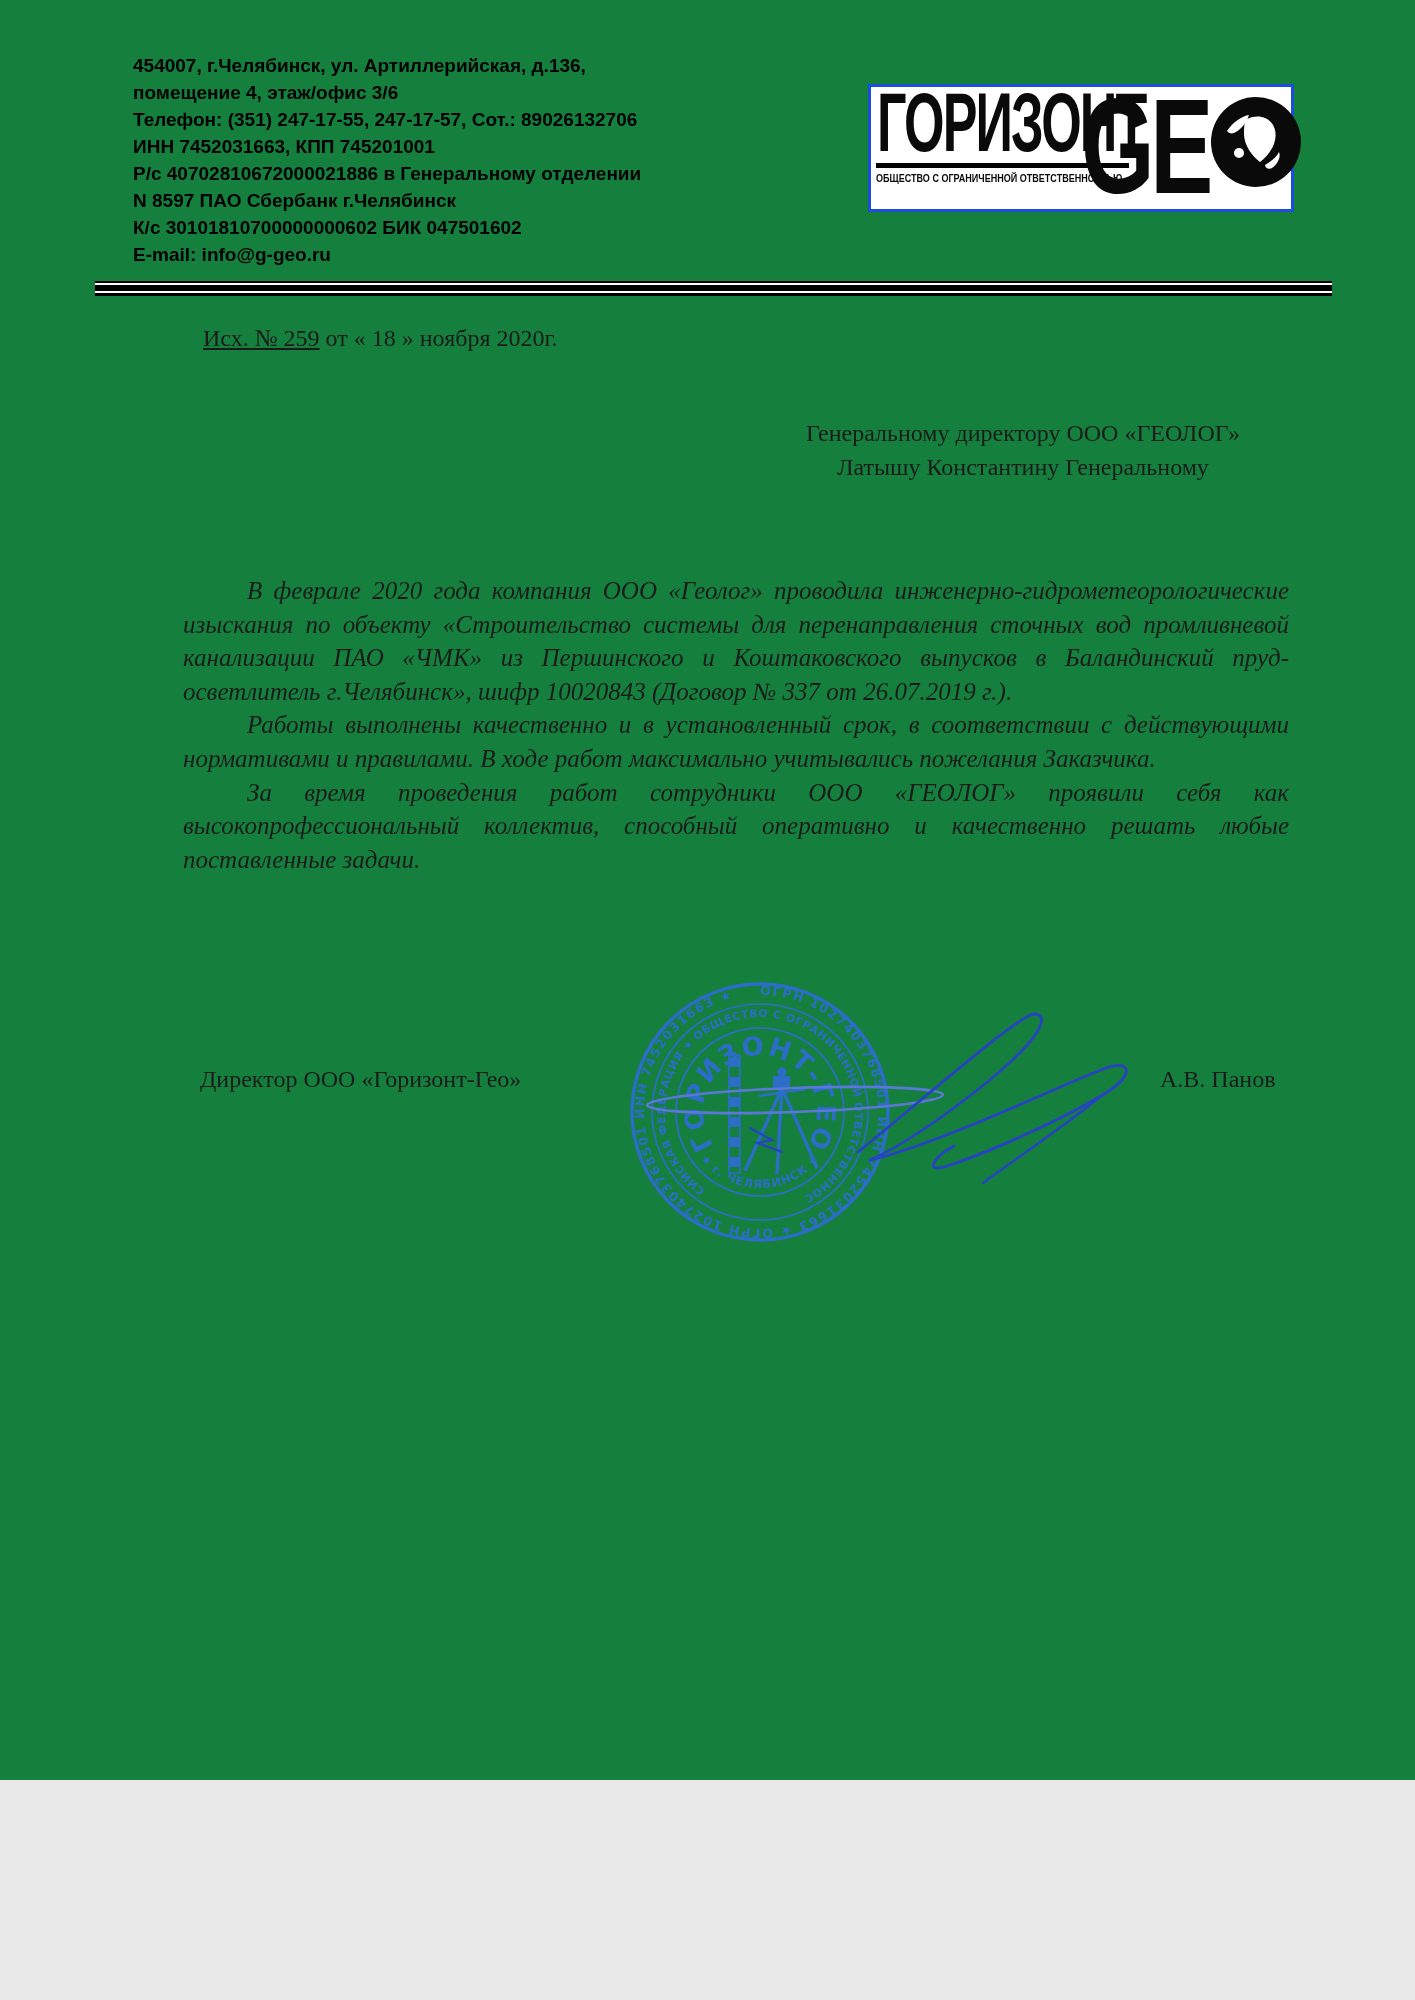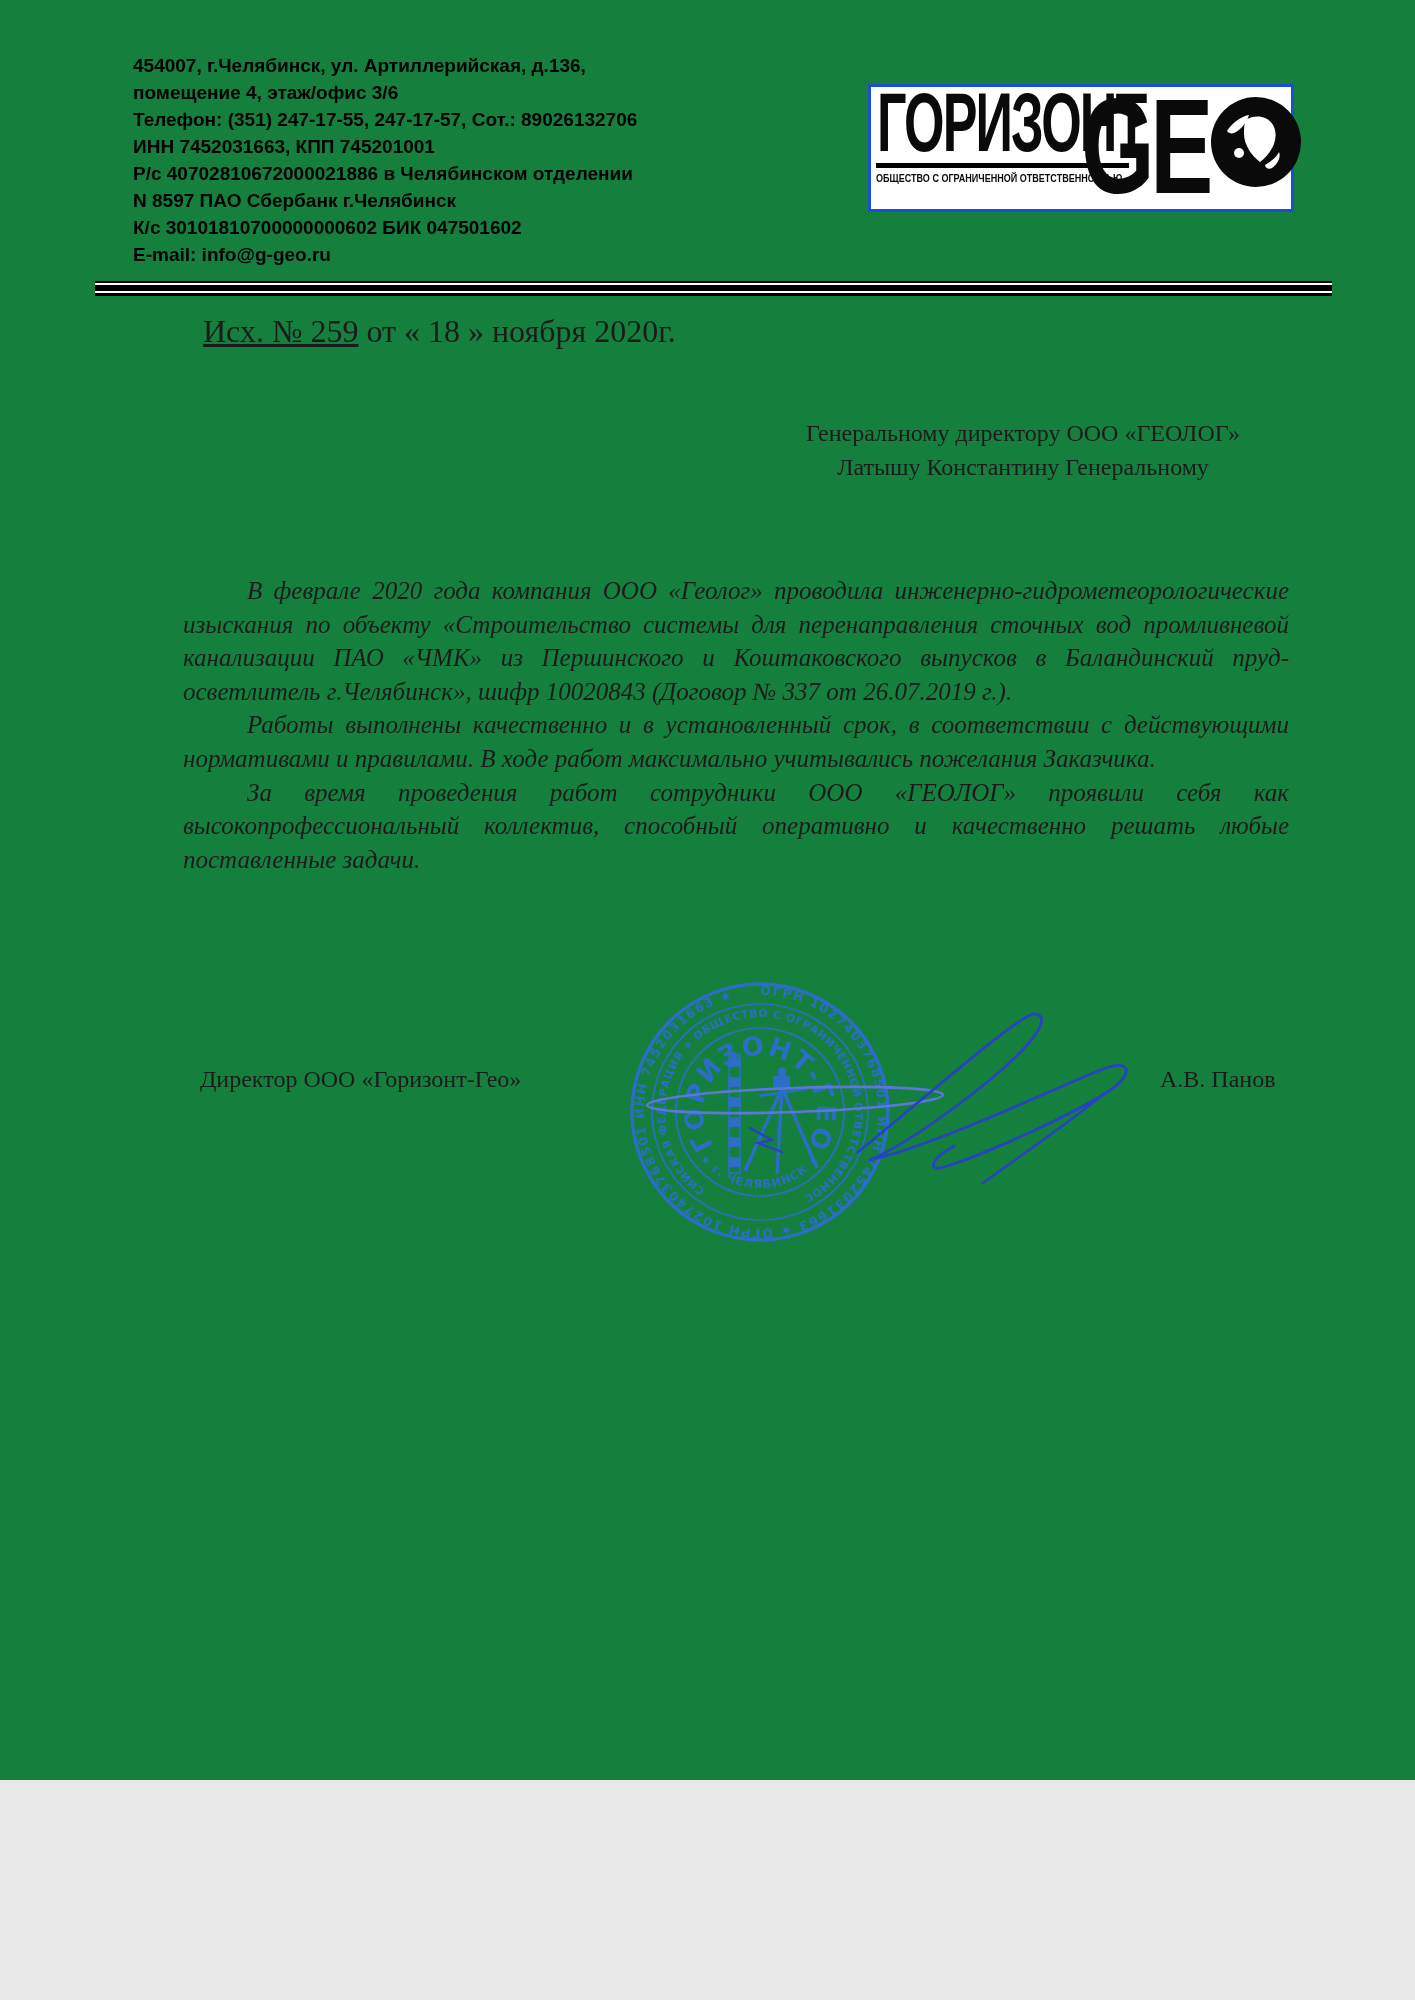--- a/index.html
+++ b/index.html
@@ -41,21 +41,21 @@
   }
   .logo-globe{margin-left:-55px;}
   .header-rule{
     position:absolute;left:95px;top:281px;width:1237px;height:15px;
     background:linear-gradient(to bottom,
       #000 0px,#000 2px,#fff 2px,#fff 4px,
       #000 4px,#000 10px,#fff 10px,#fff 12px,
       #000 12px,#000 15px);
   }
   
-  .ref-line{position:absolute;left:203px;top:313px;font-size:32px;white-space:nowrap;}
+  .ref-line{position:absolute;left:203px;top:325px;font-size:24px;white-space:nowrap;}
   .ref-line .u{text-decoration:underline;}
   .addressee{
     position:absolute;left:745px;top:416px;width:556px;
     text-align:center;font-size:24px;line-height:34px;
   }
   .body-text{
     position:absolute;left:183px;top:574px;width:1106px;
     font-size:25px;line-height:33.6px;text-align:justify;font-style:italic;
   }
   .body-text p{margin:0;text-indent:64px;}
@@ -72,21 +72,21 @@
 </head>
 <body>
 
 <div class="page">
 
   <div class="letterhead-address">
     <div>454007, г.Челябинск, ул. Артиллерийская, д.136,</div>
     <div>помещение 4, этаж/офис 3/6</div>
     <div>Телефон: (351) 247-17-55, 247-17-57, Сот.: 89026132706</div>
     <div>ИНН 7452031663, КПП 745201001</div>
-    <div>Р/с 40702810672000021886 в Челябинском отделении</div>
+    <div>Р/с 40702810672000021886 в Генеральному отделении</div>
     <div>N 8597 ПАО Сбербанк г.Челябинск</div>
     <div>К/с 30101810700000000602  БИК 047501602</div>
     <div>E-mail: info@g-geo.ru</div>
   </div>
 
   <div class="logo-box">
     <div class="logo-title">ГОРИЗОНТ</div>
     <div class="logo-rule"></div>
     <div class="logo-subtitle">ОБЩЕСТВО С ОГРАНИЧЕННОЙ ОТВЕТСТВЕННОСТЬЮ</div>
     <div class="logo-geo">

